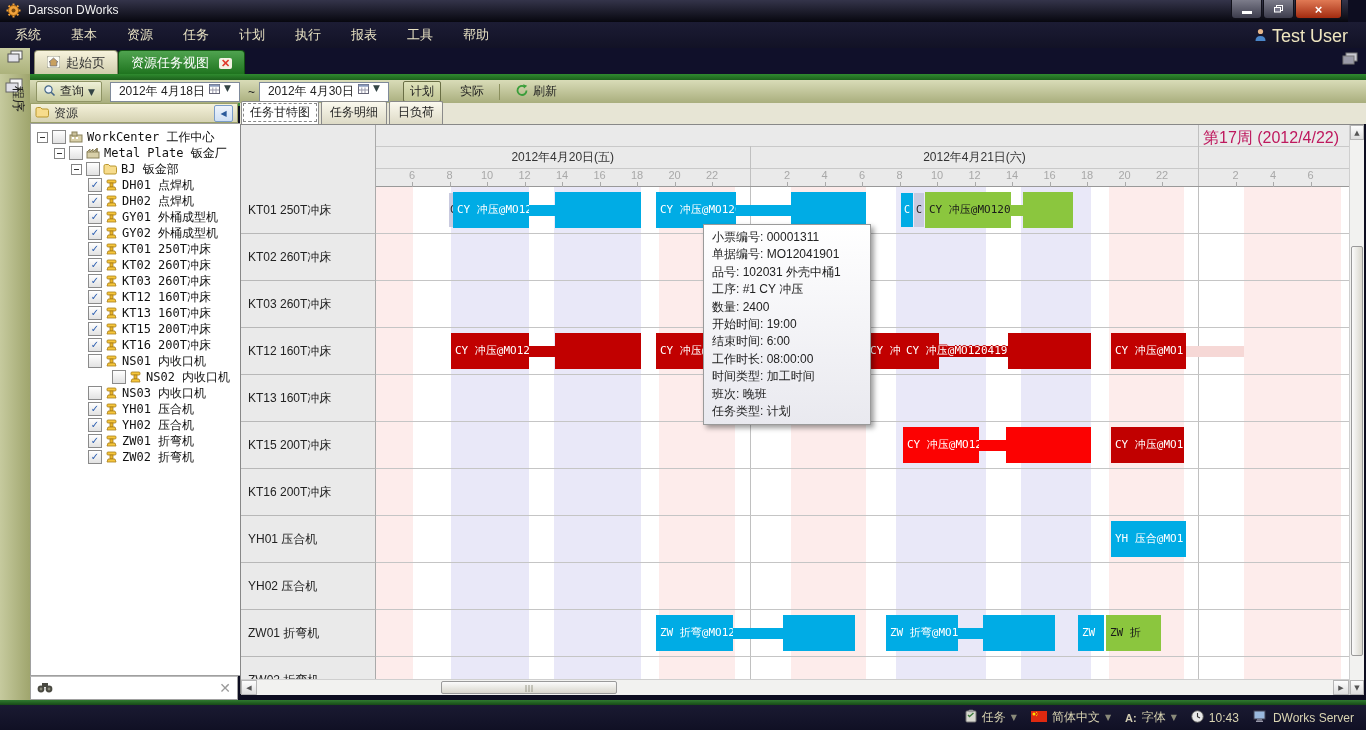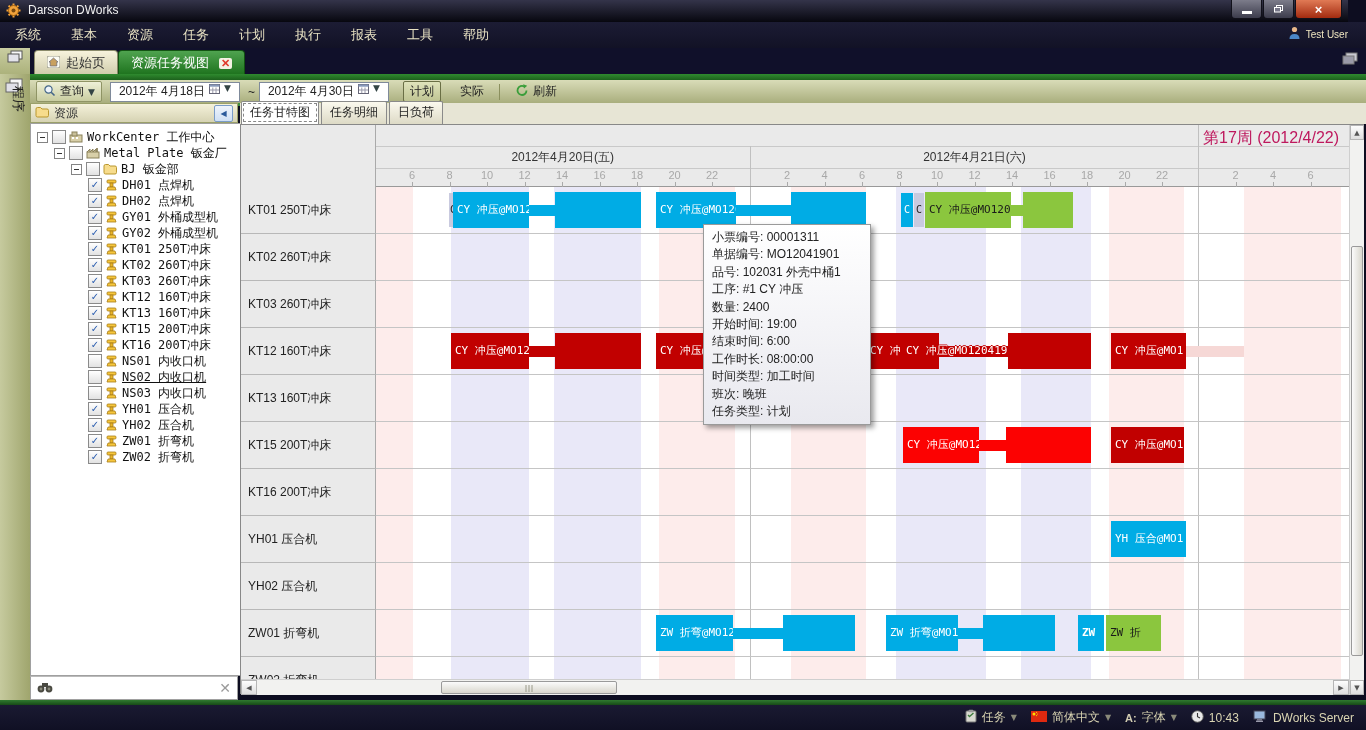--- a/index.html
+++ b/index.html
@@ -11,21 +11,21 @@
   #titlebar .title{position:absolute;left:28px;top:3px;font-size:12px;color:#f2f2f2}
   #app-gear{position:absolute;left:6px;top:3px}
   #winbtns{position:absolute;right:6px;top:0;display:flex}
   .winbtn{width:29px;height:18px;border:1px solid #11111a;border-top:none;border-radius:0 0 4px 4px;
           background:linear-gradient(#7c7c8a,#3c3c4c);display:flex;align-items:center;justify-content:center;margin-left:1px}
   .winbtn.close{width:45px;background:linear-gradient(#e07a55,#a32b10);color:#fff;font-size:13px;font-weight:bold}
   .minbar{width:10px;height:3px;background:#fff;margin-top:6px}
   
   #menubar{left:0;top:22px;width:1366px;height:26px;background:linear-gradient(#1c1c34,#121226);display:flex;align-items:center}
   .menu-item{color:#e9e3c4;font-size:13px;padding:0 15px;height:100%;display:flex;align-items:center;cursor:default}
-  #user-area{position:absolute;right:18px;top:26px;display:flex;align-items:center;gap:5px;color:#efe6c0;font-size:10px}
+  #user-area{position:absolute;right:18px;top:26px;display:flex;align-items:center;gap:5px;color:#efe6c0;font-size:18px}
   
   #tabstrip{left:30px;top:48px;width:1336px;height:26px;background:#10102a}
   #corner-box{left:0;top:48px;width:30px;height:26px;background:linear-gradient(#c9cda1,#aab079);display:flex;align-items:flex-start;justify-content:center;padding-top:2px}
   .doctab{position:absolute;top:2px;height:24px;border-radius:4px 4px 0 0;display:flex;align-items:center;gap:6px;font-size:13px;padding:0 12px}
   #tab-home{left:4px;background:linear-gradient(#f7f3dc,#cfcbab);color:#333;border:1px solid #8a8a6a;border-bottom:none}
   #tab-active{left:88px;background:linear-gradient(#4fa34f,#1d721d);color:#fff;border:1px solid #135413;border-bottom:none}
   #tab-active .closex{color:#e03a2a;background:#f4f2e4;border-radius:2px;font-size:11px;font-weight:bold;line-height:11px;padding:0 2px;margin-left:4px}
   #tabstrip-right-icon{position:absolute;right:8px;top:4px}
   #tabline{left:0;top:74px;width:1366px;height:6px;background:linear-gradient(#2f8b2f,#1d621d)}
   
@@ -401,21 +401,21 @@
       <span class="cbx"></span>
       <span class="ticon">
         <svg width="13" height="13" viewBox="0 0 13 13">
           <rect x="2" y="1" width="9" height="3" rx="1" fill="#f6c63c" stroke="#a87d1a" stroke-width="0.8"></rect>
           <rect x="5" y="4" width="3" height="4" fill="#e8b42a" stroke="#a87d1a" stroke-width="0.8"></rect>
           <path d="M3 8 h7 l1 3 h-9 z" fill="#f6c63c" stroke="#a87d1a" stroke-width="0.8"></path>
         </svg>
       </span>
       <span>NS01 内收口机</span>
     </div>
-    <div class="tree-row" style="padding-left: 57px; text-decoration: underline;">
+    <div class="tree-row" style="padding-left: 81px;">
       <span class="cbx"></span>
       <span class="ticon">
         <svg width="13" height="13" viewBox="0 0 13 13">
           <rect x="2" y="1" width="9" height="3" rx="1" fill="#f6c63c" stroke="#a87d1a" stroke-width="0.8"></rect>
           <rect x="5" y="4" width="3" height="4" fill="#e8b42a" stroke="#a87d1a" stroke-width="0.8"></rect>
           <path d="M3 8 h7 l1 3 h-9 z" fill="#f6c63c" stroke="#a87d1a" stroke-width="0.8"></path>
         </svg>
       </span>
       <span>NS02 内收口机</span>
     </div>
@@ -632,21 +632,21 @@
         <span class="blabel" style="color: rgb(255, 255, 255);">ZW 折弯@MO12041901</span>
       </div>
       <div class="conn" style="left: 492px; width: 50px; top: 441px; background: rgb(0, 172, 229);"></div>
       <div class="bar" style="left: 542px; width: 72px; top: 428px; background: rgb(0, 172, 229);"></div>
       <div class="bar" style="left: 645px; width: 72px; top: 428px; background: rgb(0, 172, 229);">
         <span class="blabel" style="color: rgb(255, 255, 255);">ZW 折弯@MO12041901</span>
       </div>
       <div class="conn" style="left: 717px; width: 25px; top: 441px; background: rgb(0, 172, 229);"></div>
       <div class="bar" style="left: 742px; width: 72px; top: 428px; background: rgb(0, 172, 229);"></div>
       <div class="bar" style="left: 837px; width: 26px; top: 428px; background: rgb(0, 172, 229);">
-        <span class="blabel" style="color: rgb(255, 255, 255); font-weight: bold;">ZW</span>
+        <span class="blabel" style="color: rgb(255, 255, 255);">ZW</span>
       </div>
       <div class="bar" style="left: 865px; width: 55px; top: 428px; background: rgb(139, 198, 62);">
         <span class="blabel" style="color: rgb(26, 26, 26);">ZW 折</span>
       </div>
       <div class="rowlabel" style="top: 470px;">ZW02 折弯机</div>
     </div>
   <div id="hscroll">
     <div class="sb-arrow" style="left:0;top:0;width:16px;height:15px">◀</div>
     <div class="sb-arrow" style="right:0;top:0;width:16px;height:15px">▶</div>
     <div id="hthumb">

